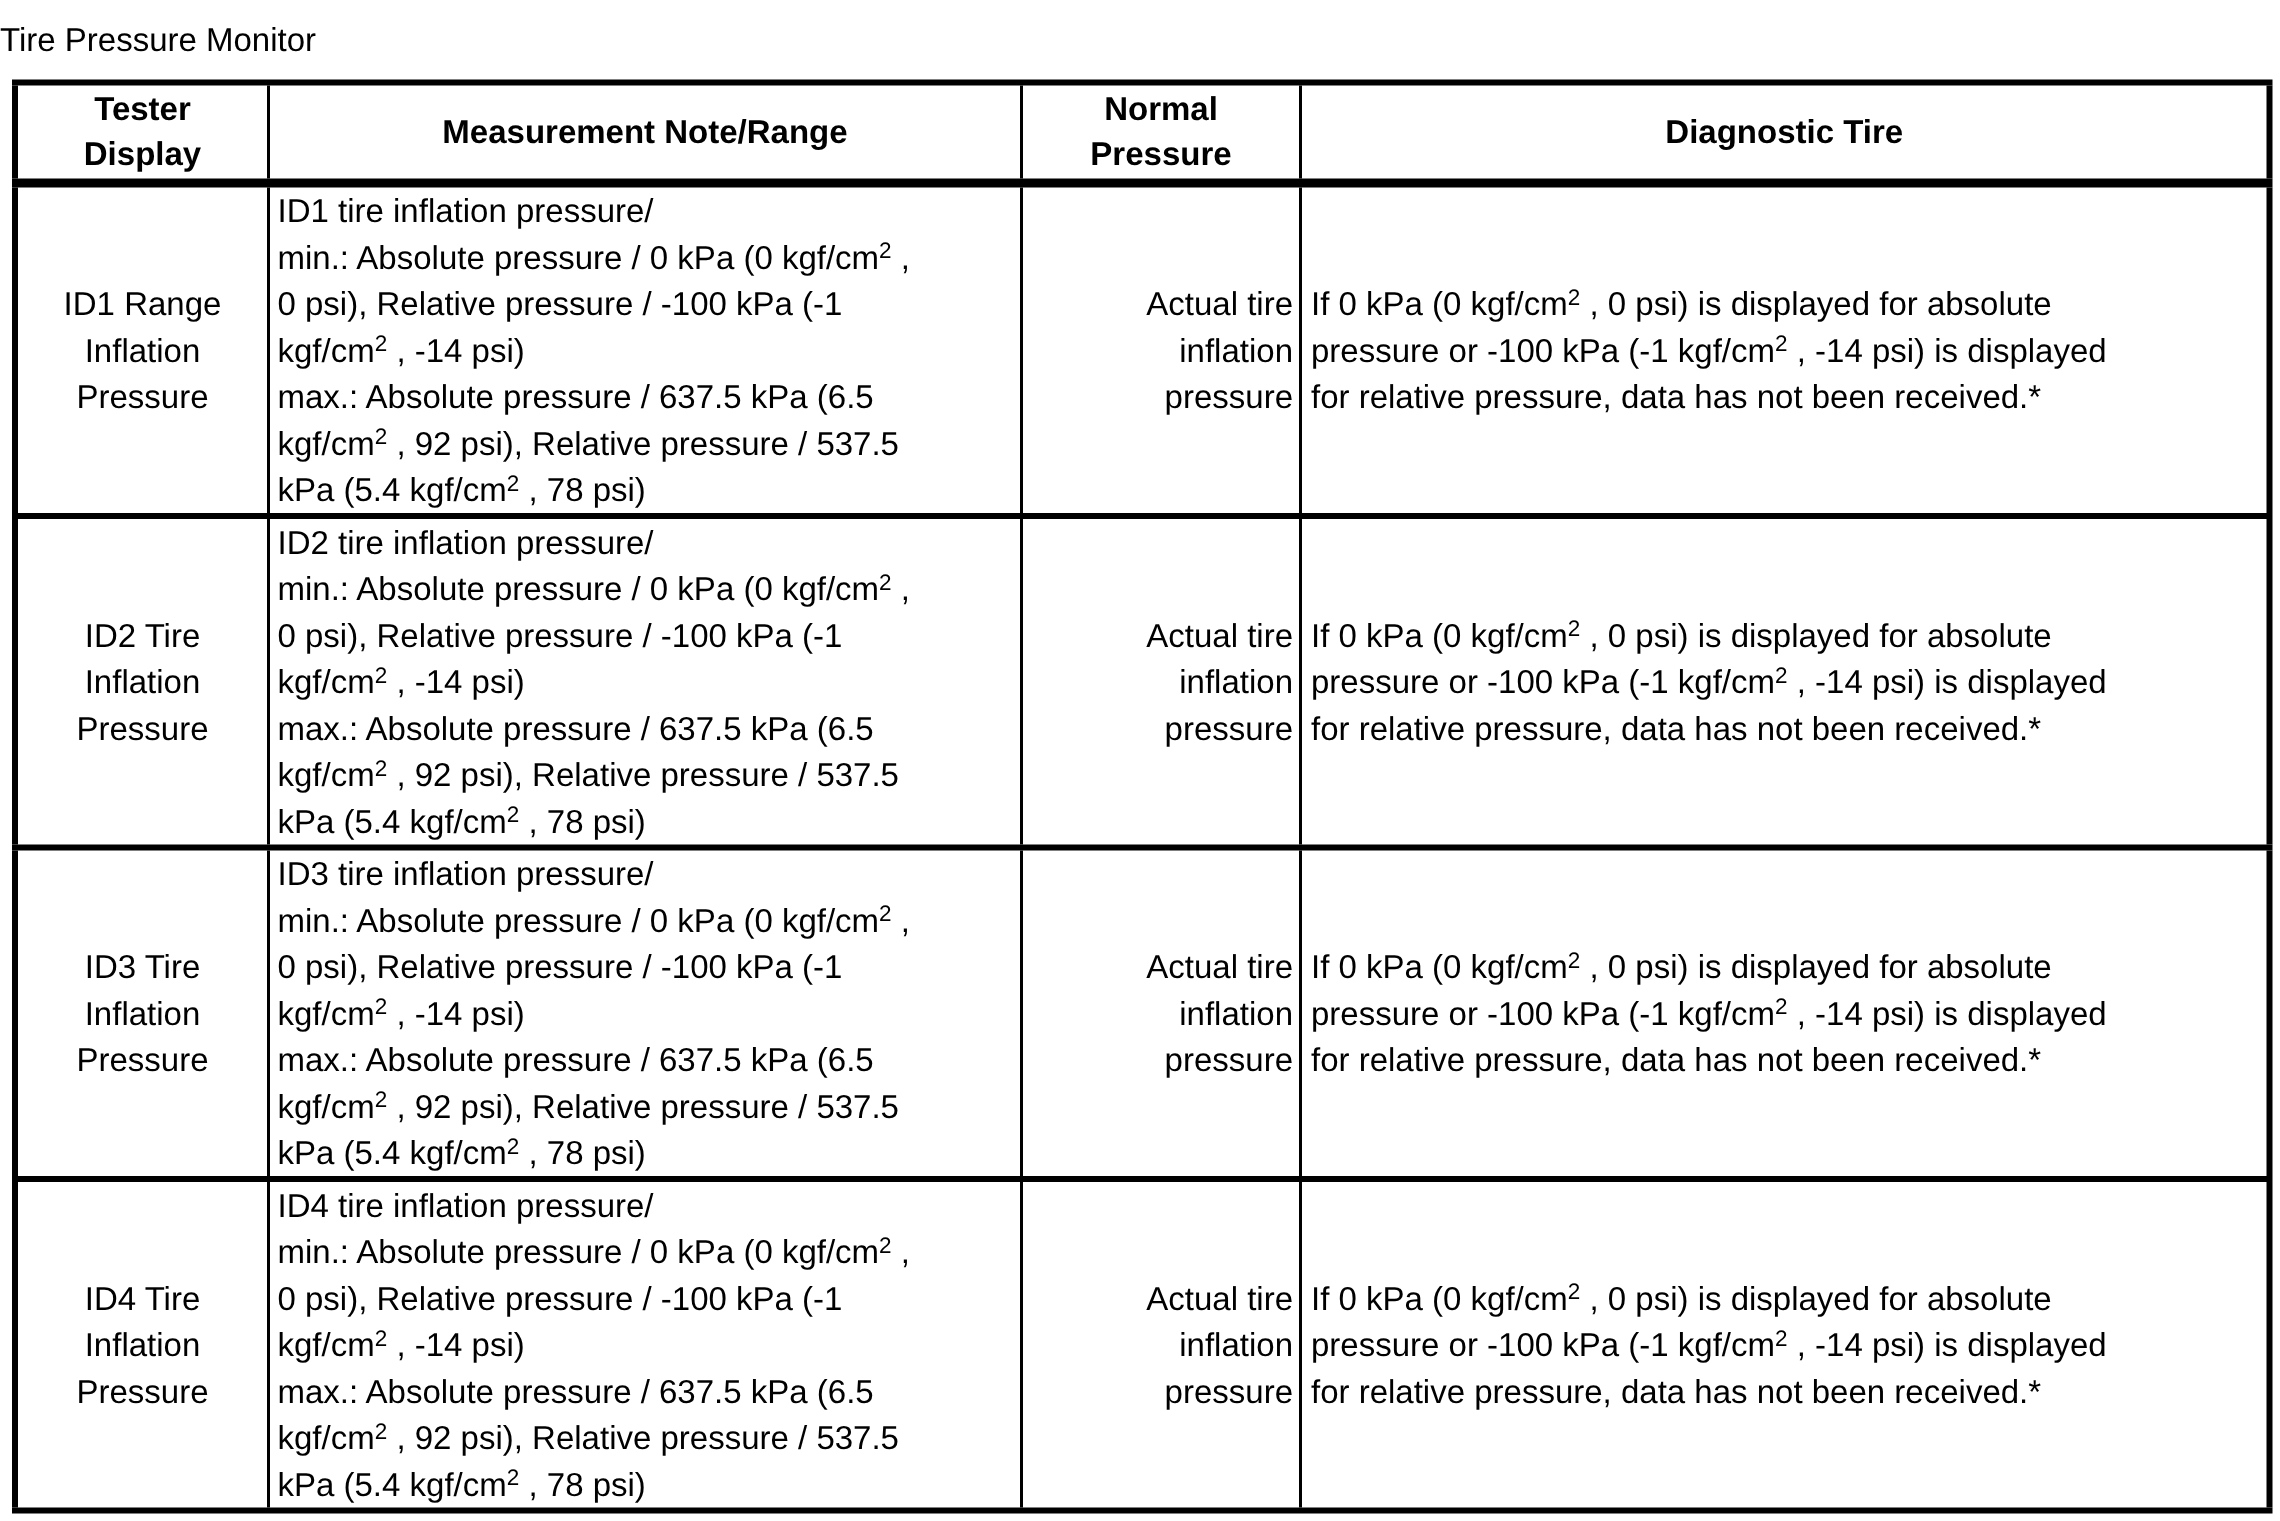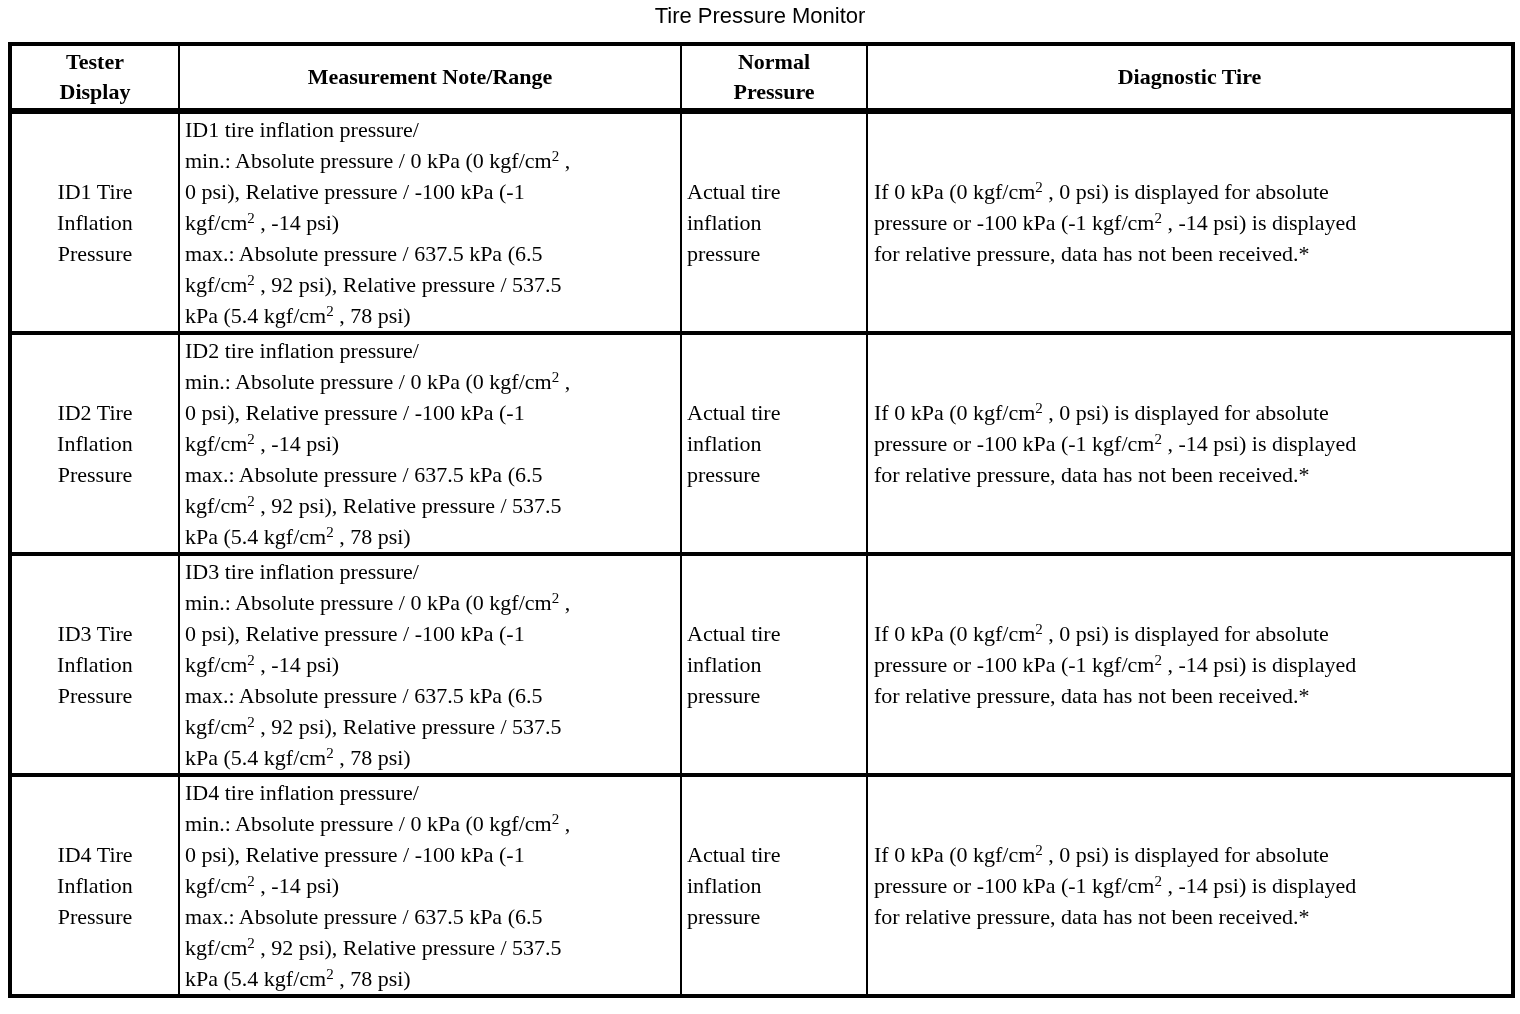--- a/index.html
+++ b/index.html
@@ -8,33 +8,32 @@
     background: #ffffff;
     color: #000000;
     font-family: "Liberation Sans", "DejaVu Sans", sans-serif;
   }
   body {
     width: 1520px;
     height: 1014px;
     overflow: hidden;
   }
   .page-title {
-    text-align: center;
+    text-align: left;
     font-size: 22px;
     line-height: 26px;
-    margin-top: 3px;
+    margin-top: 14px;
     font-weight: normal;
   }
   table.pressure-table {
     border-collapse: collapse;
     table-layout: fixed;
     width: 1503px;
     margin: 13px 0 12px 8px;
     border: 4px solid #000;
-    font-family: Liberation Serif, serif;
   }
   th, td {
     border-left: 2px solid #000;
     border-right: 2px solid #000;
     border-top: 4px solid #000;
     border-bottom: 4px solid #000;
     overflow: hidden;
   }
   th {
     height: 62px;
@@ -54,21 +53,21 @@
     line-height: 31px;
     padding: 0;
   }
   .cell-text {
     white-space: pre-wrap;
   }
   td.c1 .cell-text {
     text-align: center;
   }
   td.c2 { padding-left: 5px; padding-right: 20px; }
-  td.c3 { padding-left: 5px; padding-right: 4px; }
+  td.c3 { padding-left: 5px; padding-right: 4px; text-align: right; }
   td.c4 { padding-left: 6px; padding-right: 6px; }
   sup.sq {
     font-size: 15px;
     line-height: 0;
     vertical-align: 7px;
   }
 </style>
 </head>
 <body>
 
@@ -87,21 +86,21 @@
 Display</th>
       <th>Measurement Note/Range</th>
       <th>Normal
 Pressure</th>
       <th>Diagnostic Tire</th>
     </tr>
   </thead>
   <tbody>
     <tr>
       <td class="c1">
-        <div class="cell-text">ID1 Tire
+        <div class="cell-text">ID1 Range
 Inflation
 Pressure</div>
       </td>
       <td class="c2">
         <div class="cell-text">ID1 tire inflation pressure/
 min.: Absolute pressure / 0 kPa (0 kgf/cm<sup class="sq">2</sup>&nbsp;,
 0 psi), Relative pressure / -100 kPa (-1
 kgf/cm<sup class="sq">2</sup>&nbsp;, -14 psi)
 max.: Absolute pressure / 637.5 kPa (6.5
 kgf/cm<sup class="sq">2</sup>&nbsp;, 92 psi), Relative pressure / 537.5

